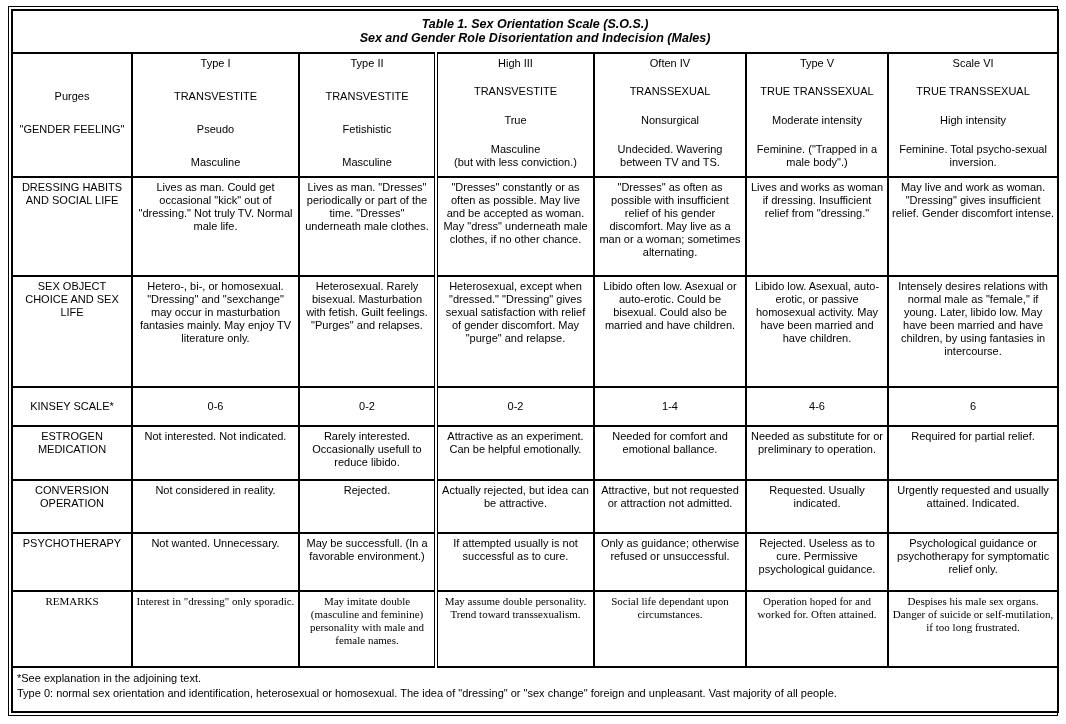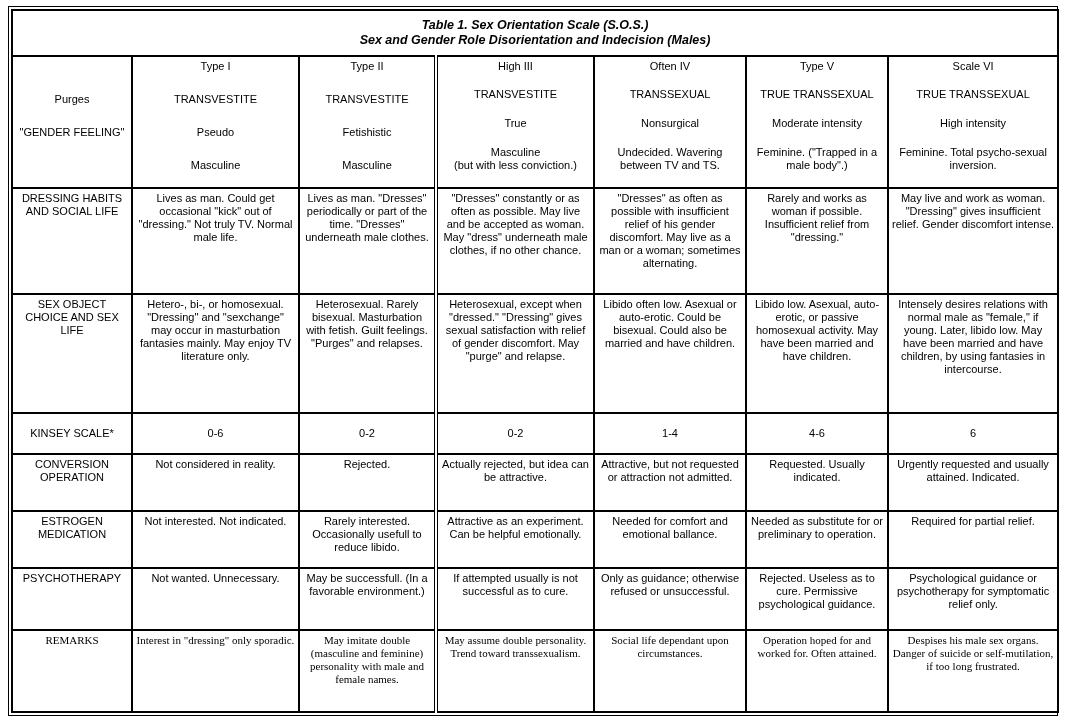--- a/index.html
+++ b/index.html
@@ -139,21 +139,21 @@
           </div>
         </td>
       </tr>
 
       <tr style="height:97px;border-radius:21px;">
         <td>DRESSING HABITS AND SOCIAL LIFE</td>
         <td>Lives as man. Could get occasional "kick" out of "dressing." Not truly TV. Normal male life.</td>
         <td>Lives as man. "Dresses" periodically or part of the time. "Dresses" underneath male clothes.</td>
         <td class="dbl">"Dresses" constantly or as often as possible. May live and be accepted as woman. May "dress" underneath male clothes, if no other chance.</td>
         <td>"Dresses" as often as possible with insufficient relief of his gender discomfort. May live as a man or a woman; sometimes alternating.</td>
-        <td>Rarely and works as woman if possible. Insufficient relief from "dressing."</td>
+        <td>Lives and works as woman if dressing. Insufficient relief from "dressing."</td>
         <td>May live and work as woman. "Dressing" gives insufficient relief. Gender discomfort intense.</td>
       </tr>
 
       <tr style="height:109px;">
         <td>SEX OBJECT CHOICE AND SEX LIFE</td>
         <td>Hetero-, bi-, or homosexual. "Dressing" and "sexchange" may occur in masturbation fantasies mainly. May enjoy TV literature only.</td>
         <td>Heterosexual. Rarely bisexual. Masturbation with fetish. Guilt feelings. "Purges" and relapses.</td>
         <td class="dbl">Heterosexual, except when "dressed." "Dressing" gives sexual satisfaction with relief of gender discomfort. May "purge" and relapse.</td>
         <td>Libido often low. Asexual or auto-erotic. Could be bisexual. Could also be married and have children.</td>
         <td>Libido low. Asexual, auto-erotic, or passive homosexual activity. May have been married and have children.</td>
@@ -163,57 +163,63 @@
       <tr style="height:38px;margin-top:28px;">
         <td class="kinsey-cell">KINSEY SCALE*</td>
         <td class="kinsey-cell">0-6</td>
         <td class="kinsey-cell">0-2</td>
         <td class="kinsey-cell dbl">0-2</td>
         <td class="kinsey-cell">1-4</td>
         <td class="kinsey-cell">4-6</td>
         <td class="kinsey-cell">6</td>
       </tr>
 
+      <tr style="height:53px;">
+        <td>ESTROGEN MEDICATION</td>
+        <td>Not interested. Not indicated.</td>
+        <td>Rarely interested. Occasionally usefull to reduce libido.</td>
+        <td class="dbl">Attractive as an experiment. Can be helpful emotionally.</td>
+        <td>Needed for comfort and emotional ballance.</td>
+        <td>Needed as substitute for or preliminary to operation.</td>
+        <td>Required for partial relief.</td>
+      </tr>
+
       <tr style="height:52px;">
         <td>CONVERSION OPERATION</td>
         <td>Not considered in reality.</td>
         <td>Rejected.</td>
         <td class="dbl">Actually rejected, but idea can be attractive.</td>
         <td>Attractive, but not requested or attraction not admitted.</td>
         <td>Requested. Usually indicated.</td>
         <td>Urgently requested and usually attained. Indicated.</td>
       </tr>
 
-      <tr style="height:53px;">
-        <td>ESTROGEN MEDICATION</td>
-        <td>Not interested. Not indicated.</td>
-        <td>Rarely interested. Occasionally usefull to reduce libido.</td>
-        <td class="dbl">Attractive as an experiment. Can be helpful emotionally.</td>
-        <td>Needed for comfort and emotional ballance.</td>
-        <td>Needed as substitute for or preliminary to operation.</td>
-        <td>Required for partial relief.</td>
-      </tr>
-
       <tr style="height:57px;padding-left:14px;">
         <td>PSYCHOTHERAPY</td>
         <td>Not wanted. Unnecessary.</td>
         <td>May be successfull. (In a favorable environment.)</td>
         <td class="dbl">If attempted usually is not successful as to cure.</td>
         <td>Only as guidance; otherwise refused or unsuccessful.</td>
         <td>Rejected. Useless as to cure. Permissive psychological guidance.</td>
         <td>Psychological guidance or psychotherapy for symptomatic relief only.</td>
       </tr>
 
       <tr style="height:75px;font-family:Liberation Serif, serif;">
         <td>REMARKS</td>
         <td>Interest in "dressing" only sporadic.</td>
         <td>May imitate double (masculine and feminine) personality with male and female names.</td>
         <td class="dbl">May assume double personality. Trend toward transsexualism.</td>
         <td>Social life dependant upon circumstances.</td>
         <td>Operation hoped for and worked for. Often attained.</td>
         <td>Despises his male sex organs. Danger of suicide or self-mutilation, if too long frustrated.</td>
       </tr>
 
+      <tr style="height:44px;">
+        <td class="footer-cell" colspan="7">
+          <div>*See explanation in the adjoining text.</div>
+          <div>Type 0: normal sex orientation and identification, heterosexual or homosexual. The idea of "dressing" or "sex change" foreign and unpleasant. Vast majority of all people.</div>
+        </td>
+      </tr>
 
     </tbody>
       </table>
   </div>
 </div>
 
 </body></html>

